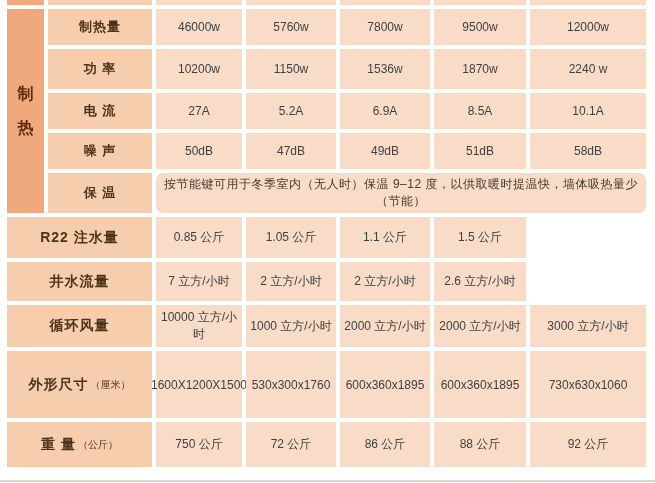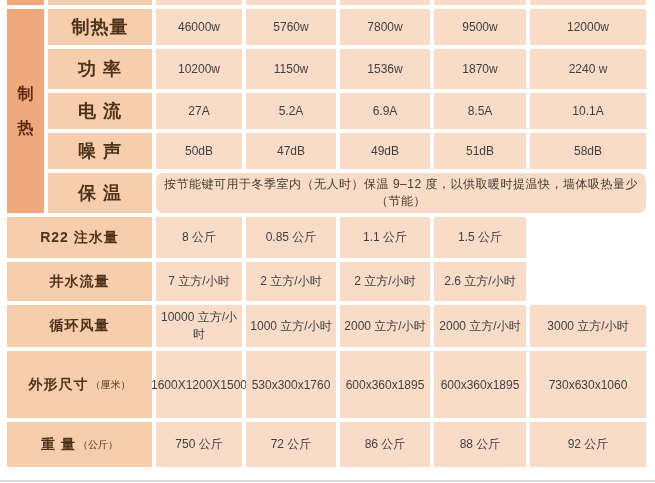--- a/index.html
+++ b/index.html
@@ -15,21 +15,21 @@
   .page{position:relative;width:655px;height:483px;background:#ffffff;overflow:hidden;}
   .grid{
     position:absolute;left:7px;top:0;
     display:grid;
     grid-template-columns:37px 104px 86px 90px 90px 92px 116px;
     grid-template-rows:5px 36px 40px 36px 36px 40px 41px 39px 42px 67px 45px;
     gap:4px;
   }
   .cell{display:flex;align-items:center;justify-content:center;text-align:center;}
   .c-dark{background:var(--dark);}
-  .c-label{background:var(--labelbg);color:var(--labeltext);font-weight:bold;font-size:18px;letter-spacing:1px;}
+  .c-label{background:var(--labelbg);color:var(--labeltext);font-weight:bold;font-size:13px;letter-spacing:1px;}
   .c-data{background:var(--databg);color:var(--datatext);font-size:12px;}
   .group-cell{grid-column:1;grid-row:2 / span 5;}
   .group-text{width:1.05em;word-break:break-all;line-height:34px;font-size:16px;font-weight:bold;color:var(--grouptext);text-align:center;}
   .merged-data{grid-column:3 / -1;font-size:12px;color:#433a30;padding:0 8px;letter-spacing:0.5px;border-radius:7px;}
   .spec-label{grid-column:1 / span 2;font-size:14px;}
   .note{font-size:10px;font-weight:normal;margin-left:2px;letter-spacing:0;}
   .bottom-line{position:absolute;left:0;right:0;bottom:1px;height:2px;background:#d7d7d7;}
 </style>
 </head>
 <body>
@@ -74,22 +74,22 @@
     <div class="cell c-data">50dB</div>
     <div class="cell c-data">47dB</div>
     <div class="cell c-data">49dB</div>
     <div class="cell c-data">51dB</div>
     <div class="cell c-data">58dB</div>
 
     <div class="cell c-label">保 温</div>
     <div class="cell c-data merged-data">按节能键可用于冬季室内（无人时）保温 9–12 度，以供取暖时提温快，墙体吸热量少（节能）</div>
 
     <div class="cell c-label spec-label">R22 注水量</div>
-    <div class="cell c-data">8 公斤</div>
     <div class="cell c-data">0.85 公斤</div>
+    <div class="cell c-data">1.05 公斤</div>
     <div class="cell c-data">1.1 公斤</div>
     <div class="cell c-data">1.5 公斤</div>
 
     <div class="cell c-label spec-label">井水流量</div>
     <div class="cell c-data">7 立方/小时</div>
     <div class="cell c-data">2 立方/小时</div>
     <div class="cell c-data">2 立方/小时</div>
     <div class="cell c-data">2.6 立方/小时</div>
 
     <div class="cell c-label spec-label">循环风量</div>

